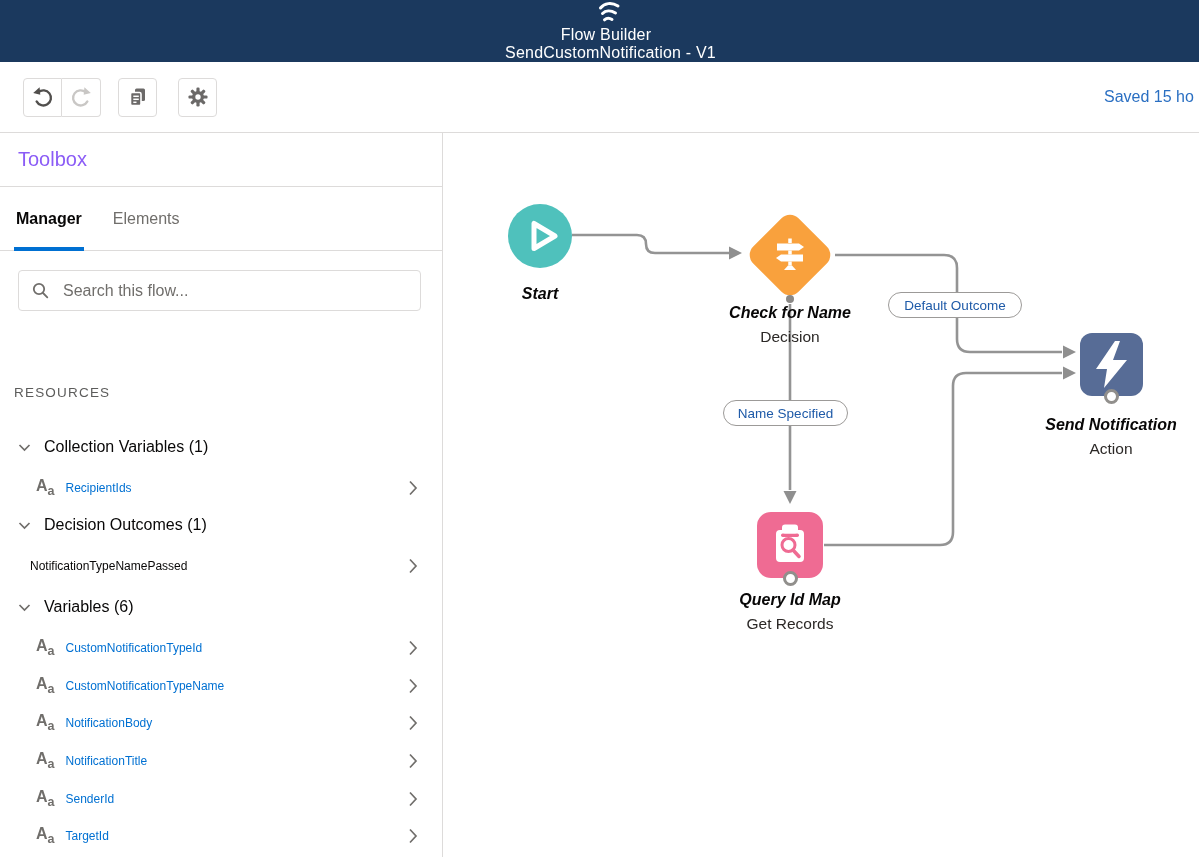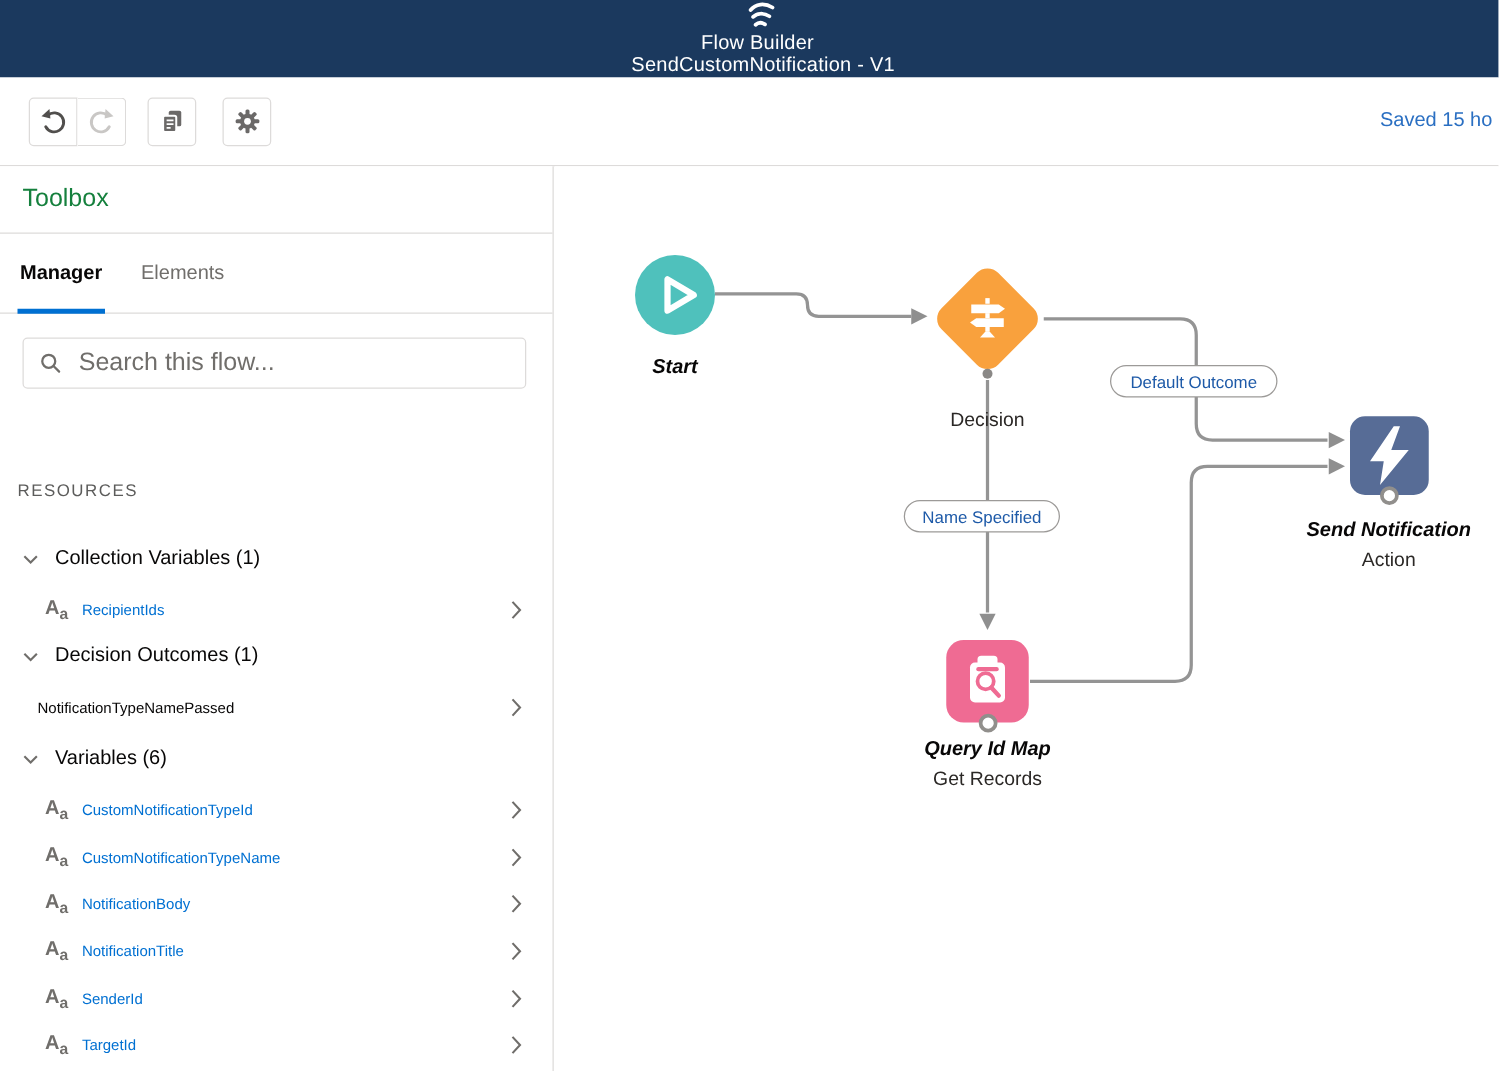--- a/index.html
+++ b/index.html
@@ -21,27 +21,27 @@
   .btn-group .btn:first-child { border-radius:4px 0 0 4px; }
   .btn-group .btn:last-child { border-radius:0 4px 4px 0; border-left:0; }
   .btn.single { border-radius:4px; }
   .btn.copy { margin-left:17px; }
   .btn.gear { margin-left:21px; }
   .saved-status { position:absolute; left:1104px; top:50%; transform:translateY(-50%); width:95px; overflow:hidden; white-space:nowrap; font-size:16px; color:#2a6fc2; }
 
   
   .sidebar { position:absolute; top:133px; left:0; width:443px; height:724px; background:#fff; border-right:1px solid #dddbda; }
   .panel-title { position:absolute; top:0; left:0; width:100%; height:54px; border-bottom:1px solid #dddbda; display:flex; align-items:center; }
-  .panel-title span { font-size:20px; margin-left:18px; color:#15803d; }
+  .panel-title span { font-size:20px; margin-left:18px; color:#8b5cf6; }
   .tabs { position:absolute; top:54px; left:0; width:100%; height:64px; border-bottom:1px solid #dddbda; display:flex; align-items:center; padding-left:14px; }
   .tab { position:relative; height:64px; display:flex; align-items:center; font-size:16px; color:#706e6b; margin-right:27px; cursor:pointer; padding:0 2px; }
   .tab.active { font-weight:bold; color:#080707; }
   .tab.active::after { content:""; position:absolute; left:0; right:0; bottom:0; height:4px; background:#0070d2; }
   .search-wrap { position:absolute; top:137px; left:18px; width:403px; height:41px; }
-  .search-wrap input { width:100%; height:100%; border:1px solid #dddbda; border-radius:4px; font-size:20px; padding-left:44px; color:#0f766e; outline:none; font-family:inherit; }
+  .search-wrap input { width:100%; height:100%; border:1px solid #dddbda; border-radius:4px; font-size:16px; padding-left:44px; color:#0f766e; outline:none; font-family:inherit; }
   .search-wrap input::placeholder { color:#706e6b; opacity:1; }
   .search-icon { position:absolute; left:14px; top:12px; }
   .new-resource { position:absolute; top:195px; left:18px; width:162px; height:41px; background:#fff; border:1px solid #dddbda; border-radius:4px; color:#0070d2; font-size:16px; cursor:pointer; font-family:inherit; }
   .resources-heading { position:absolute; top:252px; left:14px; font-size:13.5px; color:#5c5c5b; letter-spacing:1.2px; }
   .trow { position:absolute; left:0; width:442px; height:36px; display:flex; align-items:center; cursor:pointer; }
   .trow .chev-down { margin-left:18px; }
   .sec-label { font-size:16px; color:#080707; margin-left:13px; }
   .aa { margin-left:36px; color:#706e6b; font-size:16px; font-weight:bold; line-height:1; }
   .aa-s { font-size:12.5px; font-weight:bold; vertical-align:-4px; }
   .item-label { font-size:12px; margin-left:11px; }
@@ -241,20 +241,21 @@
           <rect x="16.25" y="1.5" width="3.5" height="4.5"></rect>
           <polygon points="5,6.5 27,6.5 32,10 27,13.5 5,13.5"></polygon>
           <rect x="16.25" y="13.5" width="3.5" height="4"></rect>
           <polygon points="4,21 9,17.5 31,17.5 31,24.5 9,24.5"></polygon>
           <rect x="16.25" y="24.5" width="3.5" height="4"></rect>
           <polygon points="12,33 16,28.5 20,28.5 24,33"></polygon>
         </svg>
       </div>
     </div>
     <div class="decision-dot"></div>
+    <div class="node-label" style="left:236px; top:170px;">Check for Name</div>
     <div class="node-sub" style="left:236px; top:194px;">Decision</div>
 
     <div class="pill" style="left:444px; top:159px; width:134px;">Default Outcome</div>
     <div class="pill" style="left:279px; top:267px; width:125px;">Name Specified</div>
 
     <div class="query-node">
       <svg width="66" height="66" viewBox="0 0 66 66">
         <rect x="19" y="18" width="28" height="32" rx="4" fill="#fff"></rect>
         <rect x="24" y="21.5" width="18" height="3.5" rx="1.7" fill="#ef6b93"></rect>
         <rect x="25" y="12.5" width="16" height="9" rx="3" fill="#fff"></rect>

